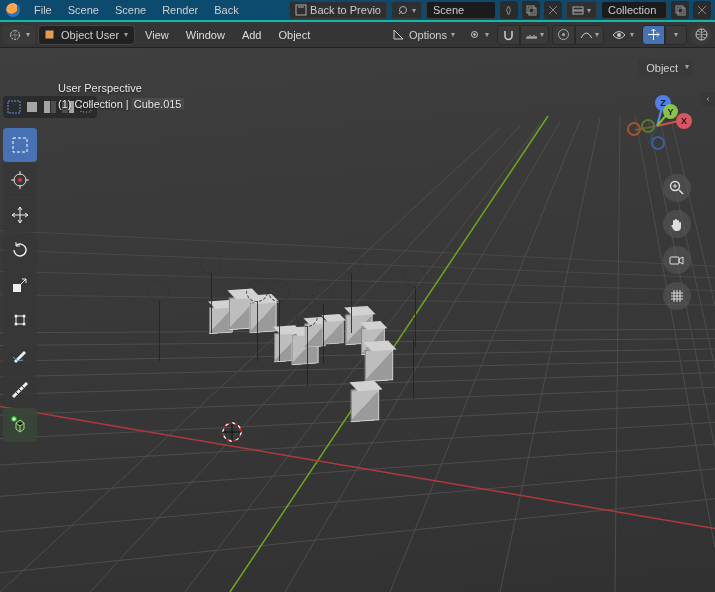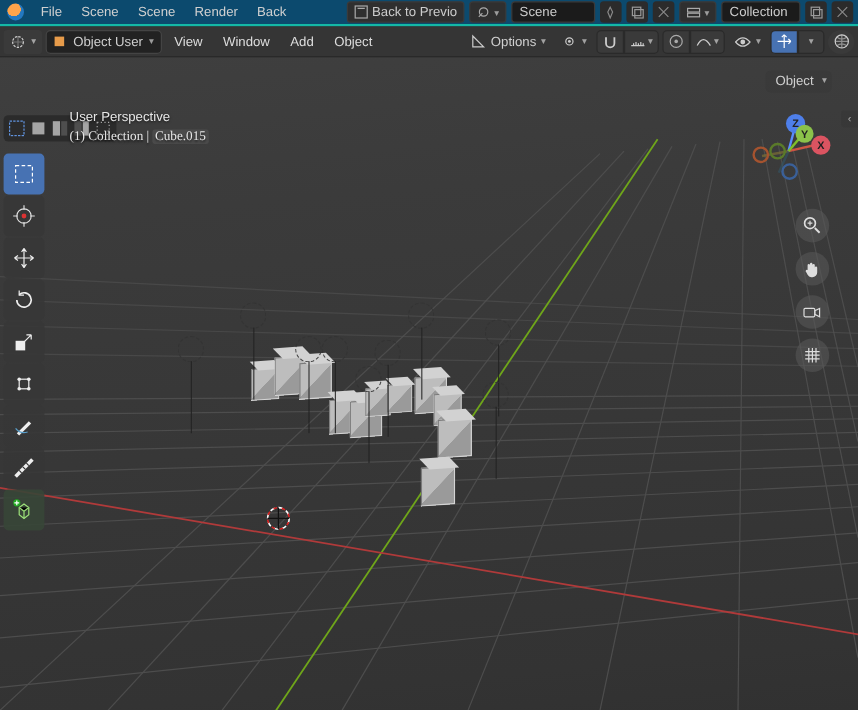--- a/index.html
+++ b/index.html
@@ -172,27 +172,27 @@
   }
 
   
   .grid-svg {
     position: absolute; top: 0; left: 0;
     width: 100%; height: 100%;
   }
 
   .overlay-text {
     position: absolute;
-    top: 42px; left: 58px;
+    top: 32px; left: 58px;
     font-size: 11px;
     line-height: 16px;
     text-shadow: 0 1px 2px #000a;
     color: #e8e8e8;
   }
-  .overlay-text .collinfo { color: #e8e8e8; font-family: Liberation Serif, serif; }
+  .overlay-text .collinfo { color: #e8e8e8; }
   .overlay-text .objname {
     background: rgba(120,120,120,.25);
     padding: 0 2px; border-radius: 2px;
   }
 
   .options-btn {
     position: absolute;
     top: 11px; right: 22px;
     background: rgba(58,58,58,.92);
     border-radius: 4px;

